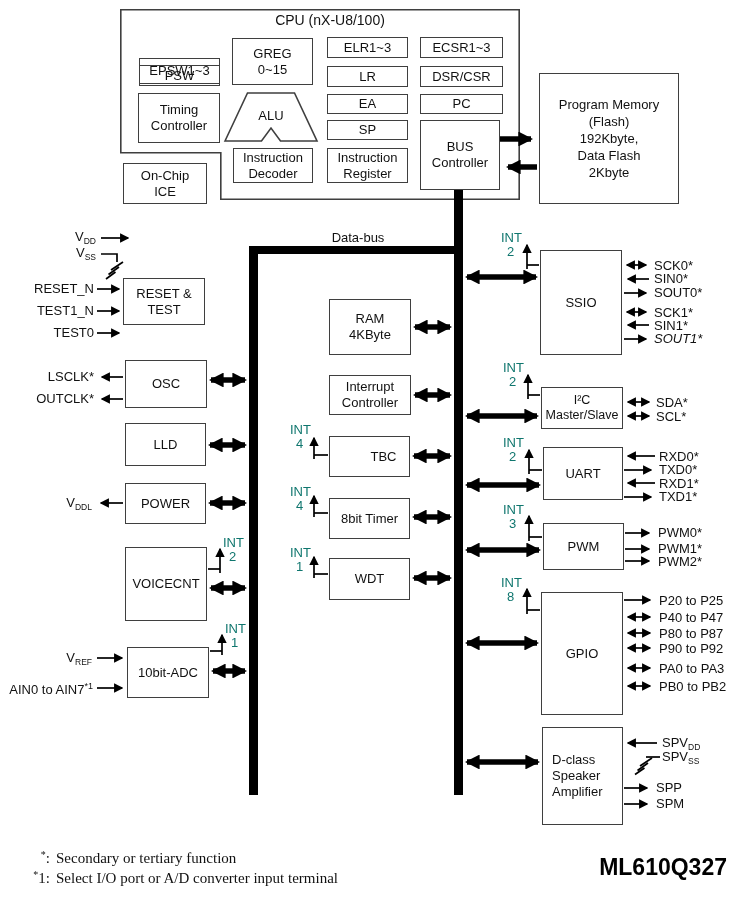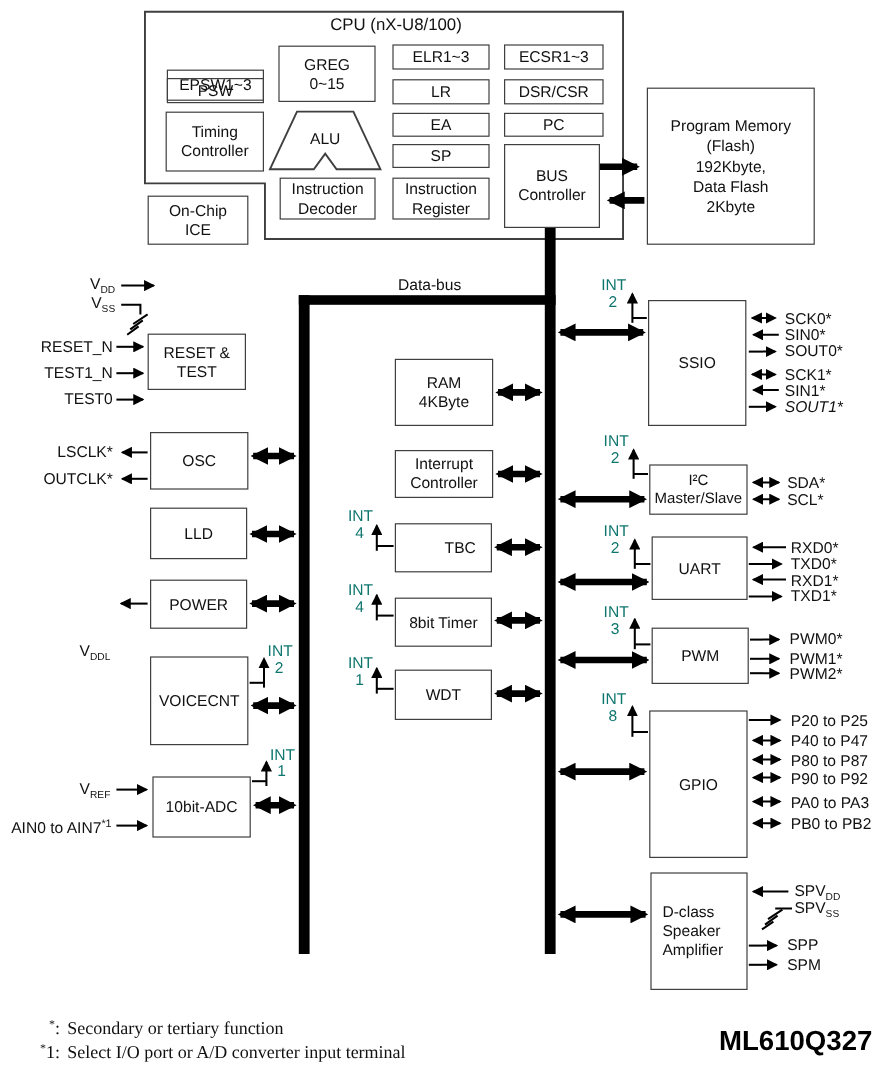--- a/index.html
+++ b/index.html
@@ -252,21 +252,21 @@
       <span class="n">8</span>
     </div>
 
   <div class="lbl r" style="left:40px;top:229px;width:56px;"><span>V</span><sub>DD</sub></div>
   <div class="lbl r" style="left:40px;top:245px;width:56px;"><span>V</span><sub>SS</sub></div>
   <div class="lbl r" style="left:18px;top:281px;width:76px;">RESET_N</div>
   <div class="lbl r" style="left:18px;top:303px;width:76px;">TEST1_N</div>
   <div class="lbl r" style="left:18px;top:325px;width:76px;">TEST0</div>
   <div class="lbl r" style="left:18px;top:369px;width:76px;">LSCLK*</div>
   <div class="lbl r" style="left:16px;top:391px;width:78px;">OUTCLK*</div>
-  <div class="lbl r" style="left:36px;top:495px;width:56px;margin-top:40px;"><span>V</span><sub>DDL</sub></div>
+  <div class="lbl r" style="left:36px;top:495px;width:56px;"><span>V</span><sub>DDL</sub></div>
   <div class="lbl r" style="left:36px;top:650px;width:56px;"><span>V</span><sub>REF</sub></div>
   <div class="lbl r" style="left:0px;top:679px;width:93px;"><span>AIN0 to AIN7</span><sup>*1</sup></div>
 
   <div class="lbl" style="left:654px;top:258px;">SCK0*</div>
   <div class="lbl" style="left:654px;top:271px;">SIN0*</div>
   <div class="lbl" style="left:654px;top:285px;">SOUT0*</div>
   <div class="lbl" style="left:654px;top:305px;">SCK1*</div>
   <div class="lbl" style="left:654px;top:318px;">SIN1*</div>
   <div class="lbl" style="left:654px;top:331px;font-style:italic;">SOUT1*</div>
   <div class="lbl" style="left:656px;top:395px;">SDA*</div>

